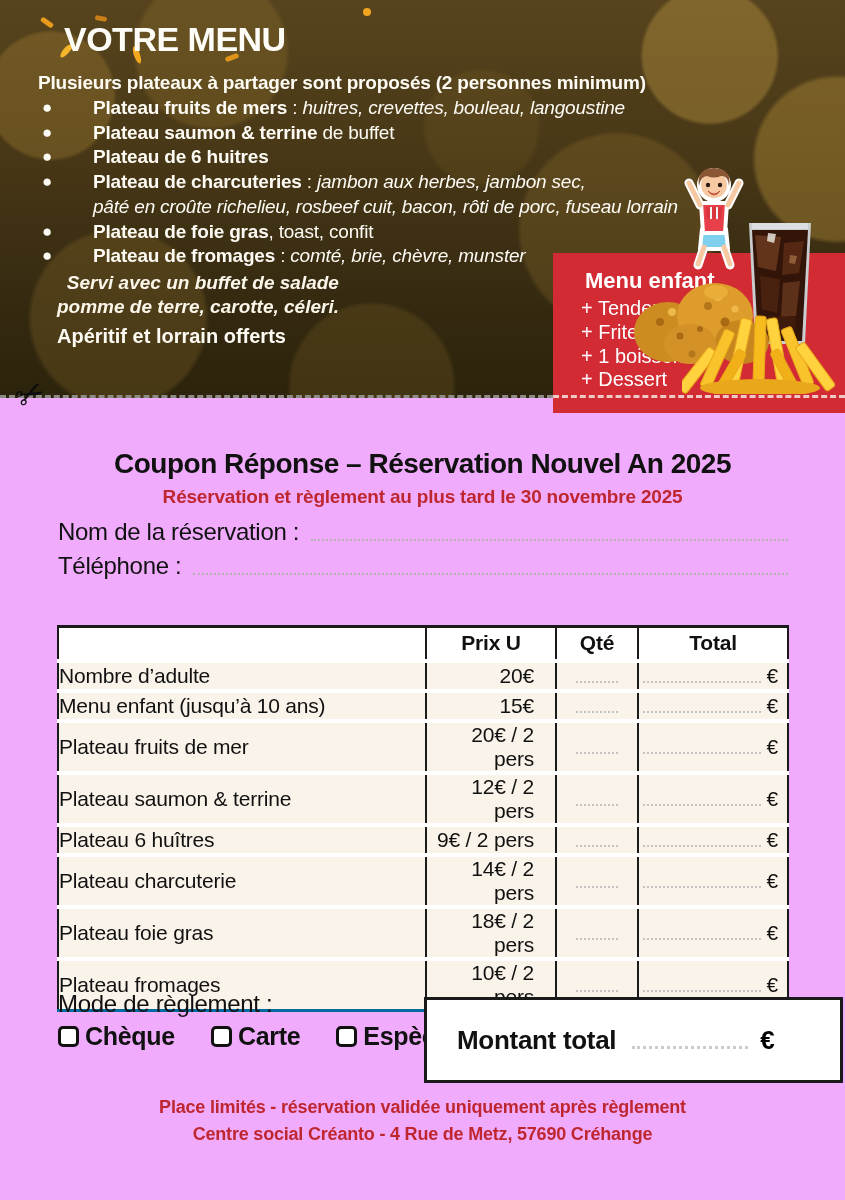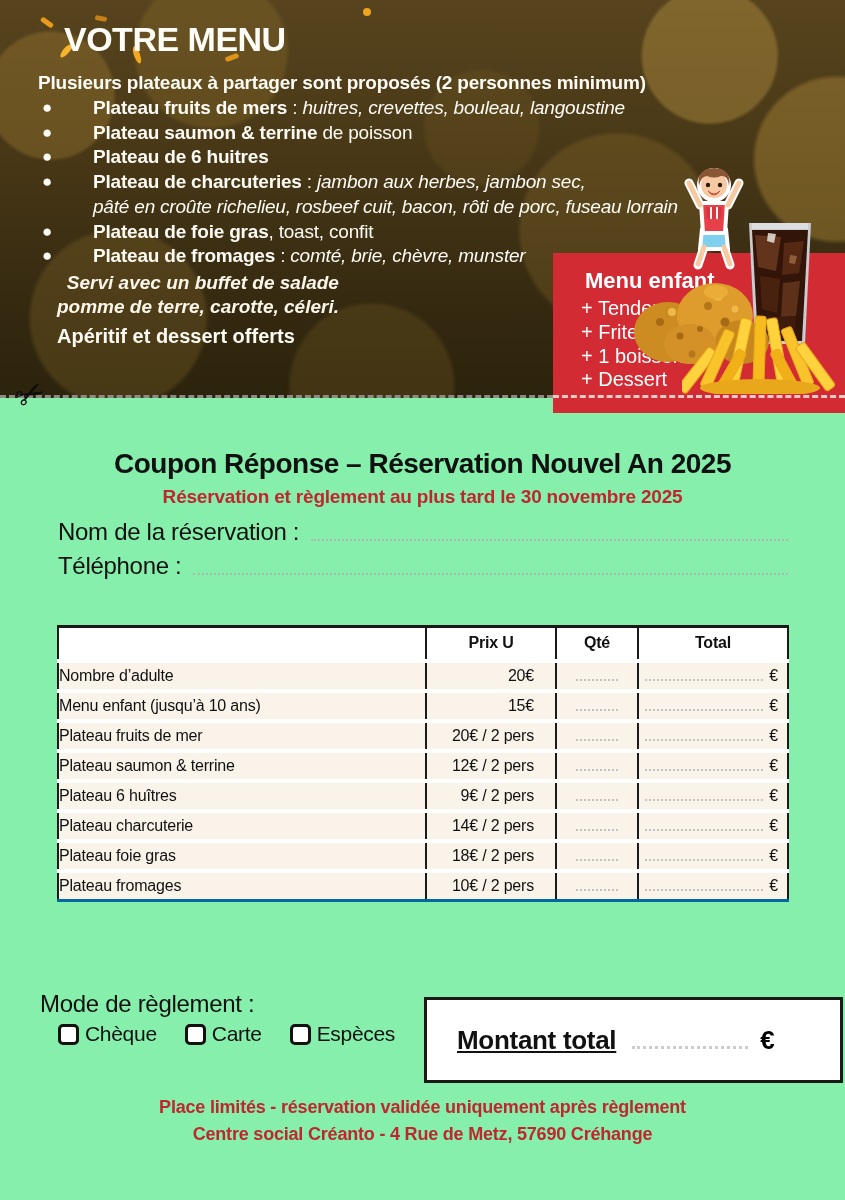--- a/index.html
+++ b/index.html
@@ -1,19 +1,19 @@
 <!DOCTYPE html>
 <html><head>
 <meta charset="utf-8">
 <style>
   * { margin:0; padding:0; box-sizing:border-box; }
   html,body { background:#ffffff; }
   body { font-family:"Liberation Sans","DejaVu Sans",sans-serif; }
   .page {
-    position:relative; width:845px; height:1200px; background:#86efac;
+    position:relative; width:845px; height:1200px; background:#f0abfc;
     overflow:hidden; margin:0 auto;
   }
 
   
   .top-section {
     position:absolute; left:0; top:0; width:845px; height:398px;
     background:
       radial-gradient(circle at 84% 14%, rgba(190,152,66,0.40) 0 66px, rgba(190,152,66,0) 70px),
       radial-gradient(circle at 99% 40%, rgba(170,134,54,0.45) 0 80px, rgba(170,134,54,0) 85px),
       radial-gradient(circle at 73% 58%, rgba(155,122,50,0.26) 0 95px, rgba(155,122,50,0) 100px),
@@ -104,21 +104,21 @@
   }
   .field-name { top:518px; }
   .field-phone { top:552px; }
   .field-row .label { white-space:nowrap; }
   .dotline { flex:1; border-bottom:2px dotted #b4b4b4; margin:0 2px 5px 12px; height:1px; }
 
   
   .price-table {
     position:absolute; left:57px; top:625px;
     border-collapse:collapse; table-layout:fixed;
-    font-size:16px; color:#111111; letter-spacing:-0.2px;
+    font-size:21px; color:#111111; letter-spacing:-0.2px;
   }
   .price-table col.c-item  { width:368px; }
   .price-table col.c-price { width:130px; }
   .price-table col.c-qty   { width:82px; }
   .price-table col.c-total { width:150px; }
   .price-table th, .price-table td {
     border-left:2px solid #1a1a1a; border-right:2px solid #1a1a1a;
     height:30px; vertical-align:middle; overflow:hidden;
   }
   .price-table thead th {
@@ -129,38 +129,38 @@
   .price-table tbody tr:last-child td { border-bottom:3px solid #0369a1; }
   .td-item  { text-align:left; }
   .td-price { text-align:right; padding-right:21px; }
   .td-qty   { text-align:center; }
   .td-total { text-align:right; padding-right:9px; }
   .dots-sm { display:inline-block; width:42px;  border-bottom:2px dotted #c3c3c3; height:4px; }
   .dots-lg { display:inline-block; width:118px; border-bottom:2px dotted #c3c3c3; height:4px; margin-right:6px; }
 
   
   .pay-label {
-    position:absolute; left:40px; top:990px;
+    position:absolute; left:58px; top:990px;
     font-size:24px; color:#111111; letter-spacing:-0.3px;
   }
   .pay-options {
-    position:absolute; left:58px; top:1022px; display:flex; gap:28px;
-    font-size:21px; color:#111111; letter-spacing:-0.3px;
+    position:absolute; left:58px; top:1022px; display:flex; gap:36px;
+    font-size:25px; color:#111111; letter-spacing:-0.3px;font-weight:bold;
   }
   .pay-option { display:flex; align-items:center; }
   .checkbox {
     display:inline-block; width:21px; height:21px;
     border:3px solid #111111; border-radius:5px; margin-right:6px; background:#ffffff;
   }
   .total-box {
     position:absolute; left:424px; top:997px; width:419px; height:86px;
     border:3px solid #1a1a1a; background:#ffffff;
     display:flex; align-items:center; padding-left:30px;
   }
-  .total-box .label { font-size:26px; font-weight:bold; color:#111111; letter-spacing:-0.3px;text-decoration:underline; }
+  .total-box .label { font-size:26px; font-weight:bold; color:#111111; letter-spacing:-0.3px; }
   .total-box .dots  { width:116px; border-bottom:3px dotted #cccccc; height:4px; margin:14px 0 0 16px; }
   .total-box .euro  { font-size:26px; font-weight:bold; margin-left:12px; }
 
   
   .footer {
     position:absolute; left:0; top:1094px; width:845px; text-align:center;
     font-size:18px; font-weight:bold; color:#bf2730; line-height:27px; letter-spacing:-0.2px;
   }
 </style>
 </head>
@@ -177,42 +177,42 @@
     <span class="confetti c6"></span>
 
     <div class="menu-title">VOTRE MENU</div>
     <div class="menu-intro">Plusieurs plateaux à partager sont proposés (2 personnes minimum)</div>
 
     <ul class="menu-list">
       <li>
         <span class="bullet">●</span><span class="b">Plateau fruits de mers</span><span> : </span><span class="i">huitres, crevettes, bouleau, langoustine</span>
       </li>
       <li>
-        <span class="bullet">●</span><span class="b">Plateau saumon &amp; terrine</span><span> de poisson</span>
+        <span class="bullet">●</span><span class="b">Plateau saumon &amp; terrine</span><span> de buffet</span>
       </li>
       <li>
         <span class="bullet">●</span><span class="b">Plateau de 6 huitres</span>
       </li>
       <li>
         <span class="bullet">●</span><span class="b">Plateau de charcuteries</span><span> : </span><span class="i">jambon aux herbes, jambon sec,</span>
         <div class="i">pâté en croûte richelieu, rosbeef cuit, bacon, rôti de porc, fuseau lorrain</div>
       </li>
       <li>
         <span class="bullet">●</span><span class="b">Plateau de foie gras</span><span>, toast, confit</span>
       </li>
       <li>
         <span class="bullet">●</span><span class="b">Plateau de fromages</span><span> : </span><span class="i">comté, brie, chèvre, munster</span>
       </li>
     </ul>
 
     <div class="menu-note1">
       <div>Servi avec un buffet de salade</div>
       <div>pomme de terre, carotte, céleri.</div>
     </div>
-    <div class="menu-note3">Apéritif et dessert offerts</div>
+    <div class="menu-note3">Apéritif et lorrain offerts</div>
   </div>
 
   <div class="kids-box">
     <div class="kids-title">Menu enfant</div>
     <ul class="kids-items">
       <li>+ Tenders</li>
       <li>+ Frites</li>
       <li>+ 1 boisson</li>
       <li>+ Dessert</li>
     </ul>

